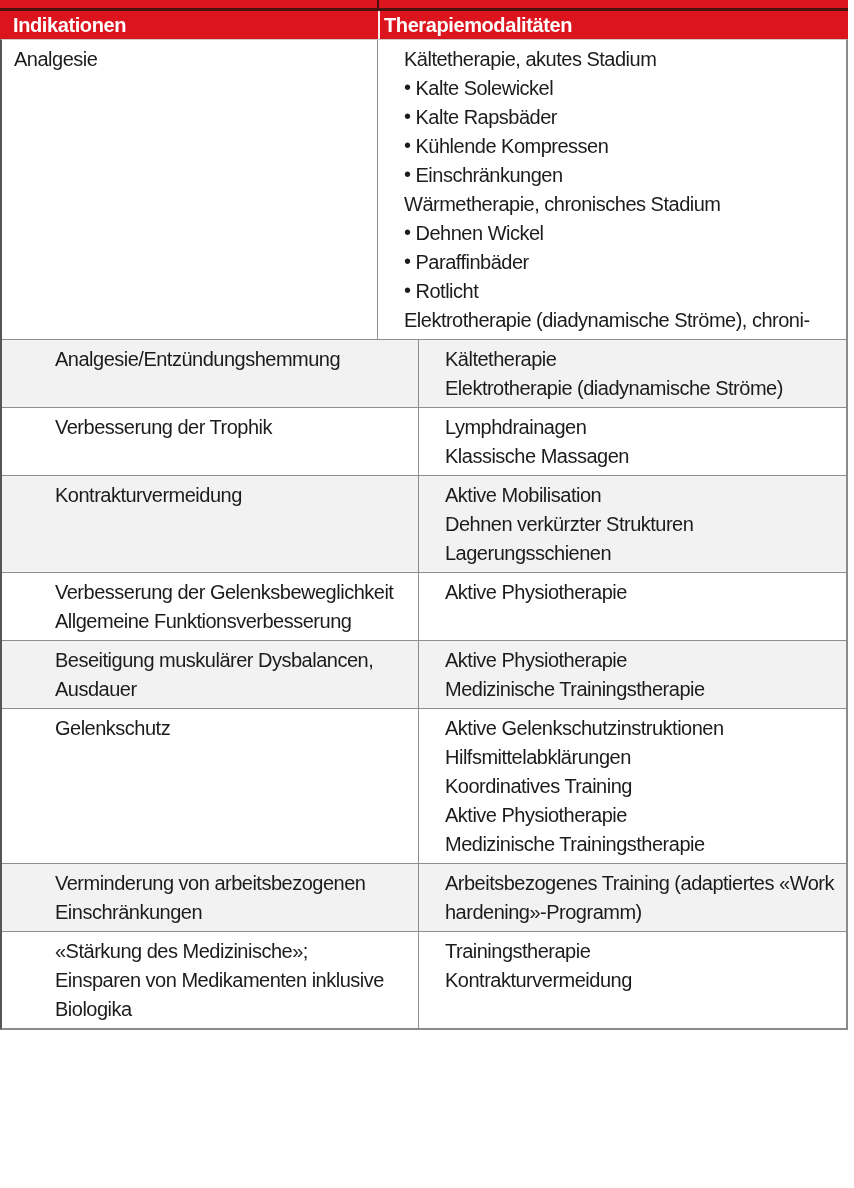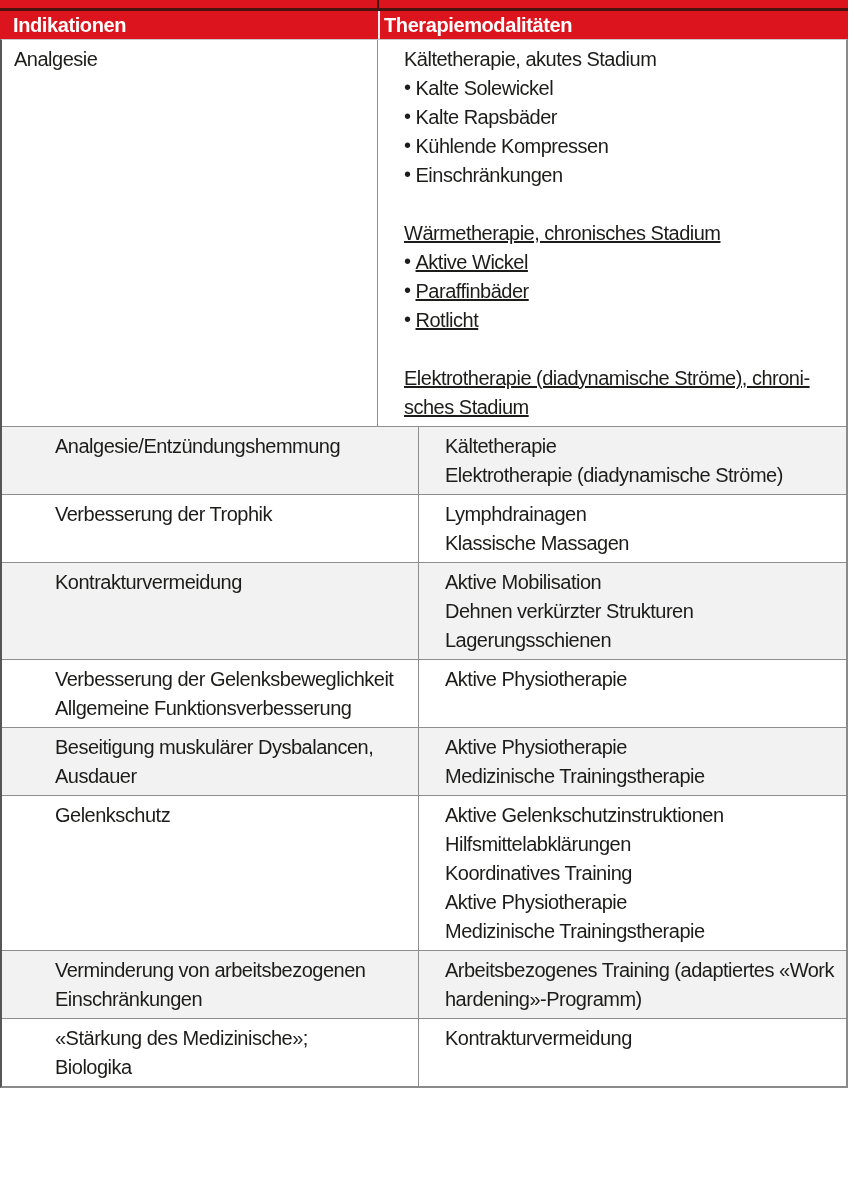--- a/index.html
+++ b/index.html
@@ -42,21 +42,21 @@
     border-bottom:2.5px solid var(--outer-border);
     border-top:1px solid var(--header-underline);
     background:#fff;
   }
   .trow{display:flex;align-items:stretch;background:var(--plain);gap:13px;}
   .trow.shaded{background:var(--shaded);}
   .trow + .trow{border-top:1.5px solid var(--grid);padding-left:41px;}
   .cell{box-sizing:border-box;padding:5px 8px 4px 12px;}
   .cell.left{width:376px;flex:0 0 376px;border-right:1.5px solid var(--grid);}
   .cell.right{flex:1;padding-left:13px;}
-  .block + .block{margin-top:29px;text-decoration:underline;}
+  .block + .block{}
   .line{
     font-size:20px;line-height:29px;letter-spacing:-0.5px;
     white-space:nowrap;color:var(--text);
   }
   .line .bullet{display:inline-block;margin-right:5px;transform:translateY(-1px);}
 </style>
 </head>
 <body>
 
 <div class="sheet">
@@ -82,27 +82,26 @@
         <div class="cell right">
           <div class="block">
             <div class="line">Kältetherapie, akutes Stadium</div>
             <div class="line"><span class="bullet">•</span><span>Kalte Solewickel</span></div>
             <div class="line"><span class="bullet">•</span><span>Kalte Rapsbäder</span></div>
             <div class="line"><span class="bullet">•</span><span>Kühlende Kompressen</span></div>
             <div class="line"><span class="bullet">•</span><span>Einschränkungen</span></div>
           </div>
           <div class="block">
             <div class="line">Wärmetherapie, chronisches Stadium</div>
-            <div class="line"><span class="bullet">•</span><span>Aktive Wickel</span></div>
+            <div class="line"><span class="bullet">•</span><span>Dehnen Wickel</span></div>
             <div class="line"><span class="bullet">•</span><span>Paraffinbäder</span></div>
             <div class="line"><span class="bullet">•</span><span>Rotlicht</span></div>
           </div>
           <div class="block">
             <div class="line">Elektrotherapie (diadynamische Ströme), chroni-</div>
-            <div class="line">sches Stadium</div>
           </div>
         </div>
       </div>
       <div class="trow shaded">
         <div class="cell left">
           <div class="block">
             <div class="line">Analgesie/Entzündungshemmung</div>
           </div>
         </div>
         <div class="cell right">
@@ -193,23 +192,25 @@
           <div class="block">
             <div class="line">Arbeitsbezogenes Training (adaptiertes «Work</div>
             <div class="line">hardening»-Programm)</div>
           </div>
         </div>
       </div>
       <div class="trow">
         <div class="cell left">
           <div class="block">
             <div class="line">«Stärkung des Medizinische»;</div>
+            <div class="line">Einsparen von Medikamenten inklusive</div>
             <div class="line">Biologika</div>
           </div>
         </div>
         <div class="cell right">
           <div class="block">
+            <div class="line">Trainingstherapie</div>
             <div class="line">Kontrakturvermeidung</div>
           </div>
         </div>
       </div>
     </div>
 </div>
 
 </body></html>

